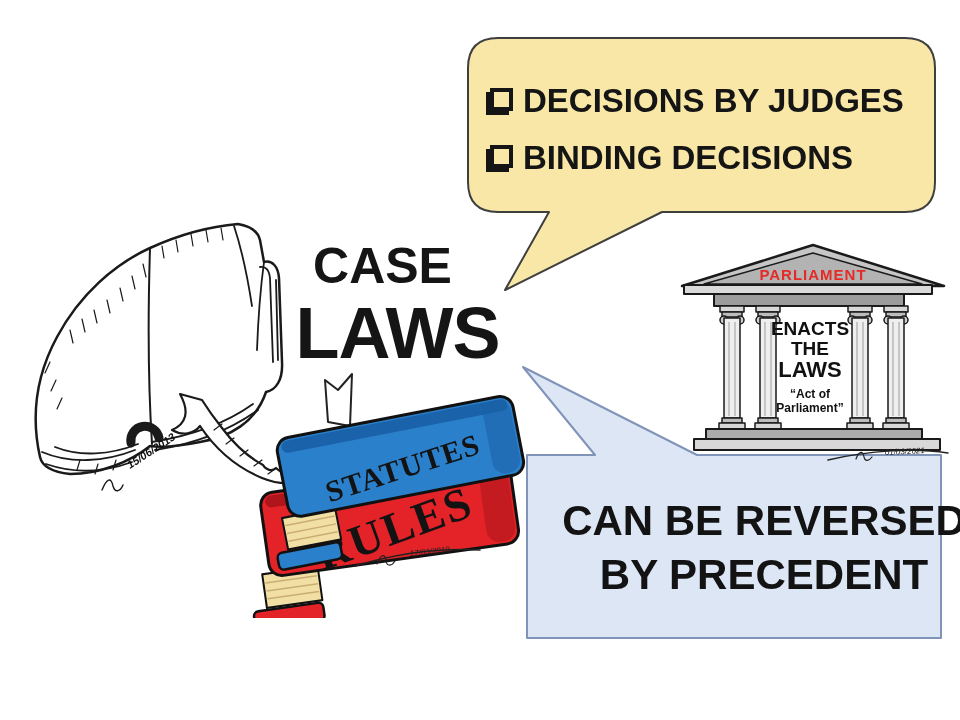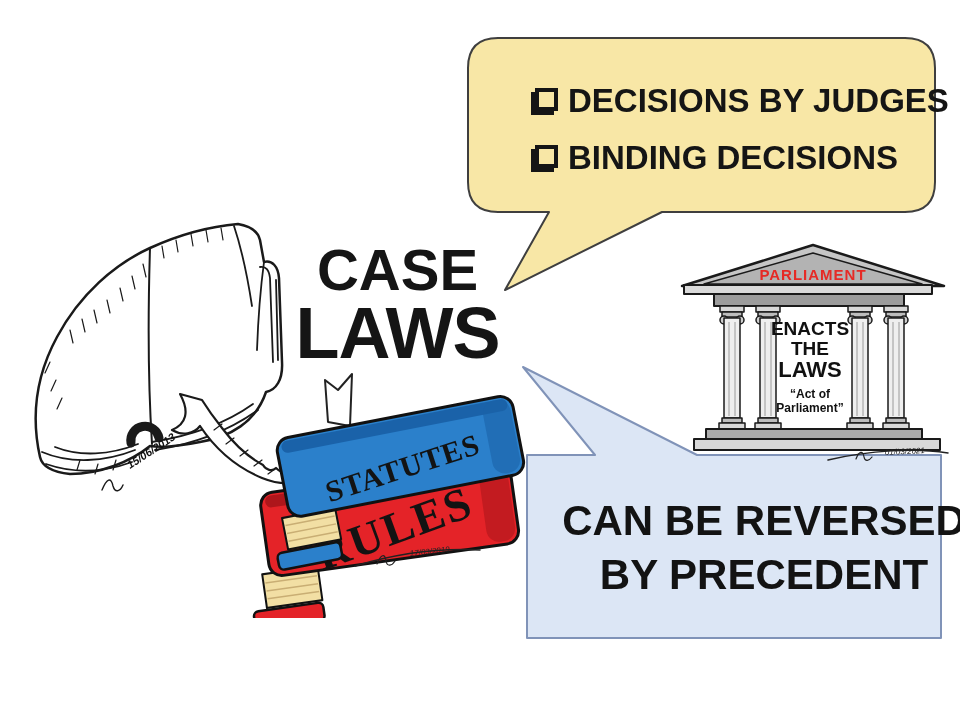--- a/index.html
+++ b/index.html
@@ -3,25 +3,25 @@
 <meta charset="utf-8">
 <style>
   html,body{margin:0;padding:0;background:#888;}
   .stage{position:relative;width:960px;height:720px;background:#ffffff;overflow:hidden;
          font-family:"Liberation Sans",sans-serif;margin:0 auto;}
   .stage svg{position:absolute;}
   .abs{position:absolute;}
 
   
   .title-line{position:absolute;text-align:center;font-weight:bold;color:#151515;line-height:1;}
-  .title-case{left:280px;top:241px;width:235px;font-size:58px;letter-spacing:0px;}
+  .title-case{left:265px;top:241px;width:235px;font-size:50px;letter-spacing:0px;}
   .title-laws{left:270px;top:297px;width:255px;font-size:72px;letter-spacing:-1px;}
 
   
-  .judges-text{left:533px;top:72px;width:420px;}
+  .judges-text{left:488px;top:72px;width:420px;}
   .judges-row{display:flex;align-items:center;height:57px;font-size:33px;font-weight:bold;color:#151515;white-space:nowrap;}
   .chk{flex:0 0 auto;width:15px;height:15px;border:4px solid #151515;box-shadow:-4px 4px 0 #151515;
        margin:0 10px 2px 2px;background:transparent;}
 
   
   .reversal-text{left:527px;top:494px;width:474px;text-align:center;font-size:42px;font-weight:bold;
                  color:#131313;line-height:54px;white-space:nowrap;}
 </style>
 </head>
 <body>

